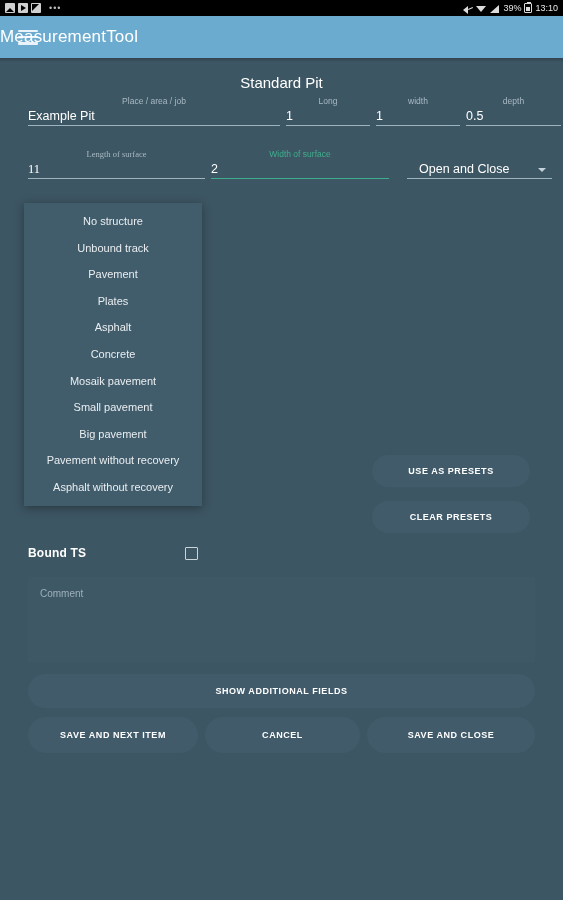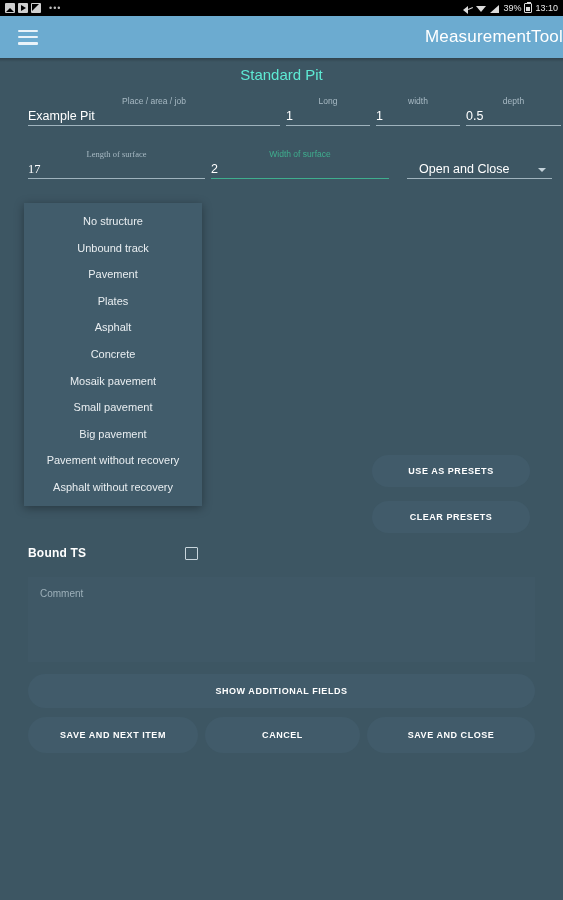--- a/index.html
+++ b/index.html
@@ -128,42 +128,42 @@
     display: flex; flex-direction: column; justify-content: space-between;
     cursor: pointer;
   }
   .hamburger span {
     display: block; height: 2.5px; width: 100%;
     background: #eaf3f9; border-radius: 1px;
   }
   .appbar-title {
     position: absolute;
     left: 0; right: 0;
-    text-align: right;
+    text-align: left;
     color: #ffffff;
     font-size: 17px;
     letter-spacing: .2px;
   }
   .appbar-shadow {
     position: absolute; top: 58px; left: 0;
     width: 563px; height: 4px;
     background: linear-gradient(to bottom, rgba(0,0,0,.22), rgba(0,0,0,0));
   }
 
   
   .content {
     position: absolute; top: 62px; left: 0;
     width: 563px; height: 838px;
   }
 
   .page-title {
     text-align: center;
-    color: #5eead4;
+    color: #ffffff;
     font-size: 15px;
-    margin-top: 4px;
+    margin-top: 12px;
   }
 
   
   .row1 {
     position: absolute; top: 33px; left: 0; width: 563px;
     display: flex;
   }
   .field { position: relative; }
   .field-label {
     font-size: 8.5px;
@@ -387,21 +387,21 @@
       </div>
       <div class="field f-depth">
         <span class="field-label">depth</span>
         <div class="field-input">0.5</div>
       </div>
     </div>
 
     <div class="row2">
       <div class="field f-lensurf">
         <span class="field-label">Length of surface</span>
-        <div class="field-input">17</div>
+        <div class="field-input">11</div>
       </div>
       <div class="field f-widsurf">
         <span class="field-label accent">Width of surface</span>
         <div class="field-input accent-underline">2</div>
       </div>
       <div class="field f-select">
         <div class="select-box">
           <span>Open and Close</span>
           <span class="select-caret"></span>
         </div>

